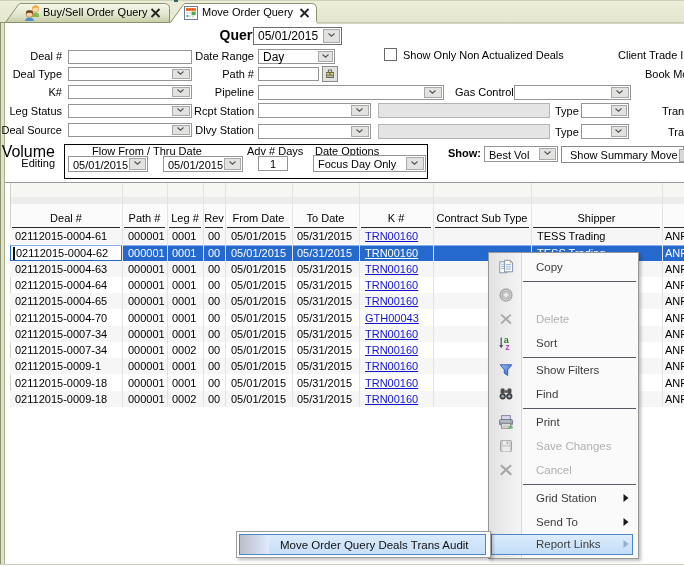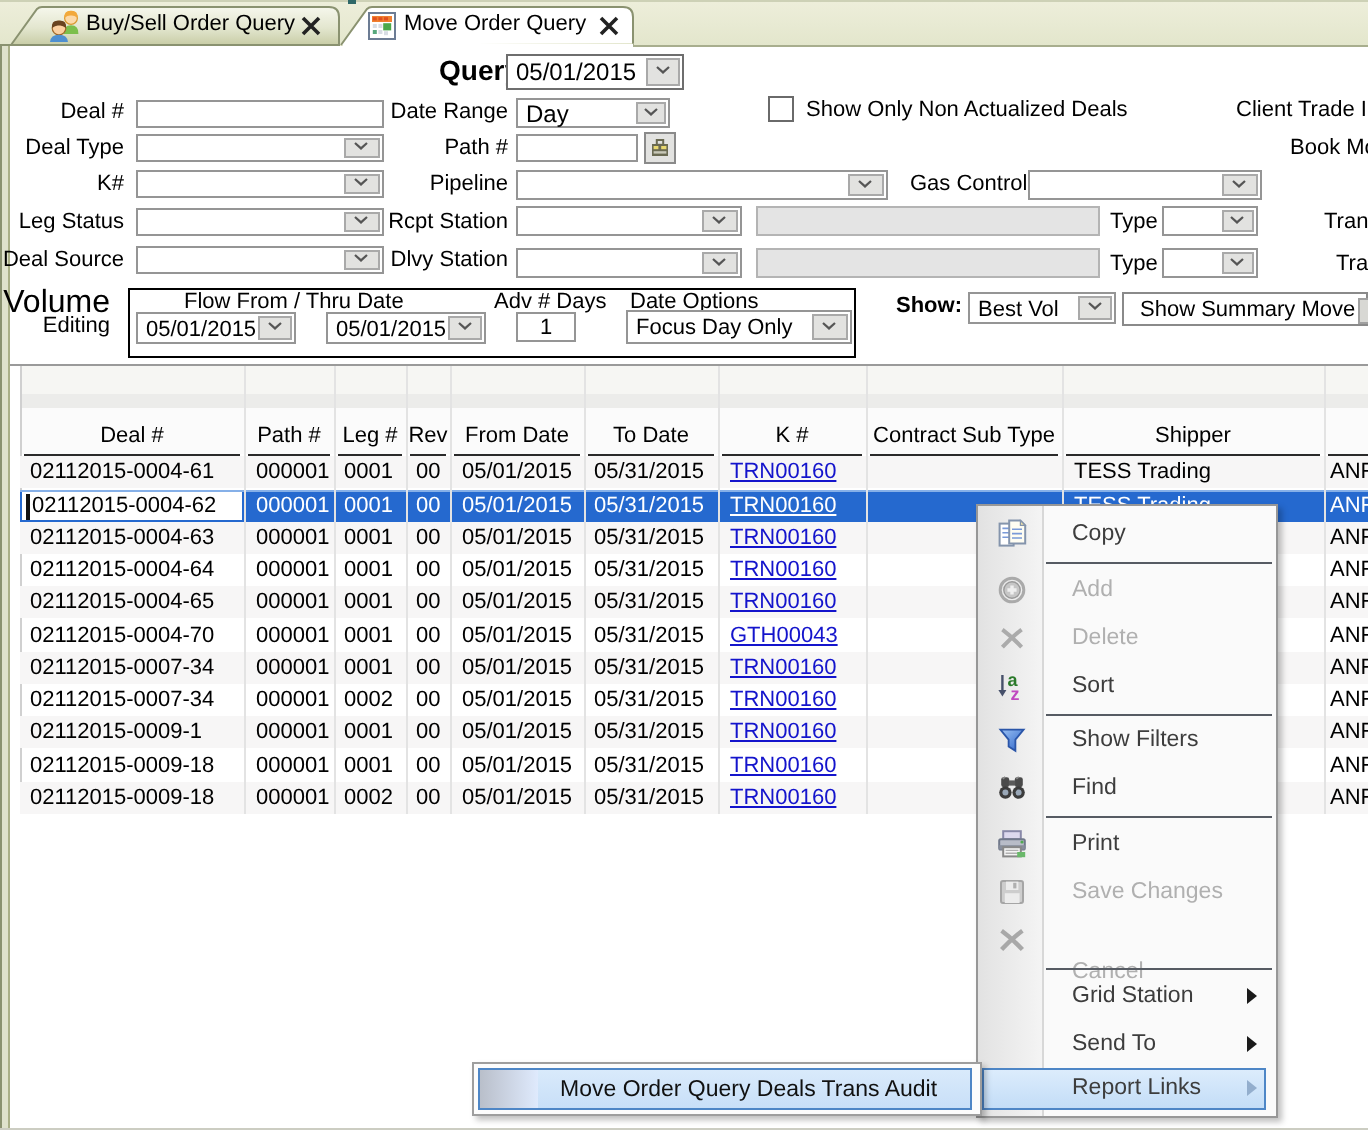--- a/index.html
+++ b/index.html
@@ -400,30 +400,29 @@
 <div class="gsep" style="left:292px;top:183px;height:224px;"></div>
 <div class="gsep" style="left:359px;top:183px;height:224px;"></div>
 <div class="gsep" style="left:433px;top:183px;height:224px;"></div>
 <div class="gsep" style="left:531px;top:183px;height:224px;"></div>
 <div class="gsep" style="left:662px;top:183px;height:224px;"></div>
 
 <div class="abs" id="menu" style="left:488px;top:252px;width:151px;height:307px;background:#fafafa;border:1px solid #979797;box-sizing:border-box;box-shadow:2px 2px 3px rgba(0,0,0,0.25);">
   <div class="abs" style="left:0;top:0;width:32px;height:305px;background:linear-gradient(90deg,#e2e2e2,#f4f4f4);border-right:1px solid #d8d8d8;"></div>
   <div class="mi" style="top:2px;">Copy</div>
   <div class="msep" style="top:28px;"></div>
-  <div class="mi md" style="top:30px;">Add</div>
   <div class="mi md" style="top:54px;">Delete</div>
   <div class="mi" style="top:78px;">Sort</div>
   <div class="msep" style="top:104px;"></div>
   <div class="mi" style="top:105px;">Show Filters</div>
   <div class="mi" style="top:129px;">Find</div>
   <div class="msep" style="top:155px;"></div>
   <div class="mi" style="top:157px;">Print</div>
   <div class="mi md" style="top:181px;">Save Changes</div>
-  <div class="mi md" style="top:205px;margin-top:16px;">Cancel</div>
+  <div class="mi md" style="top:205px;">Cancel</div>
   <div class="msep" style="top:231px;"></div>
   <div class="mi" style="top:233px;">Grid Station</div>
   <svg class="arr" style="top:233px;" viewBox="0 0 8 24">
       <path d="M1.5 8 L6.5 12 L1.5 16 Z" fill="#1a1a1a"></path>
     </svg>
   <div class="mi" style="top:257px;">Send To</div>
   <svg class="arr" style="top:257px;" viewBox="0 0 8 24">
       <path d="M1.5 8 L6.5 12 L1.5 16 Z" fill="#1a1a1a"></path>
     </svg>
   <div class="abs" style="left:2px;top:281px;width:142px;height:21px;background:linear-gradient(#dcecfc,#c3ddf7);border:1px solid #4e86c6;box-sizing:border-box;"></div>

